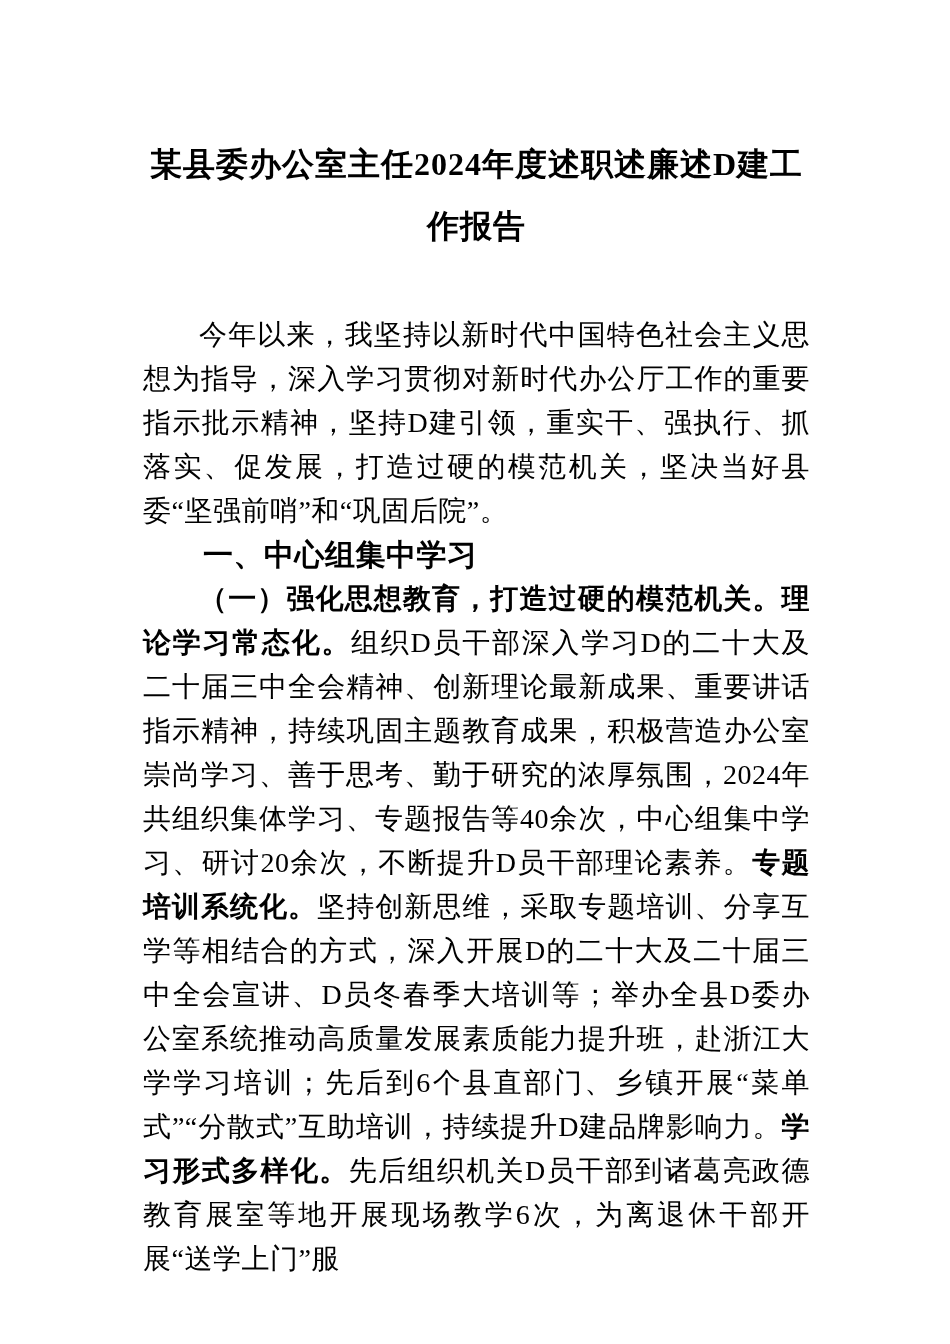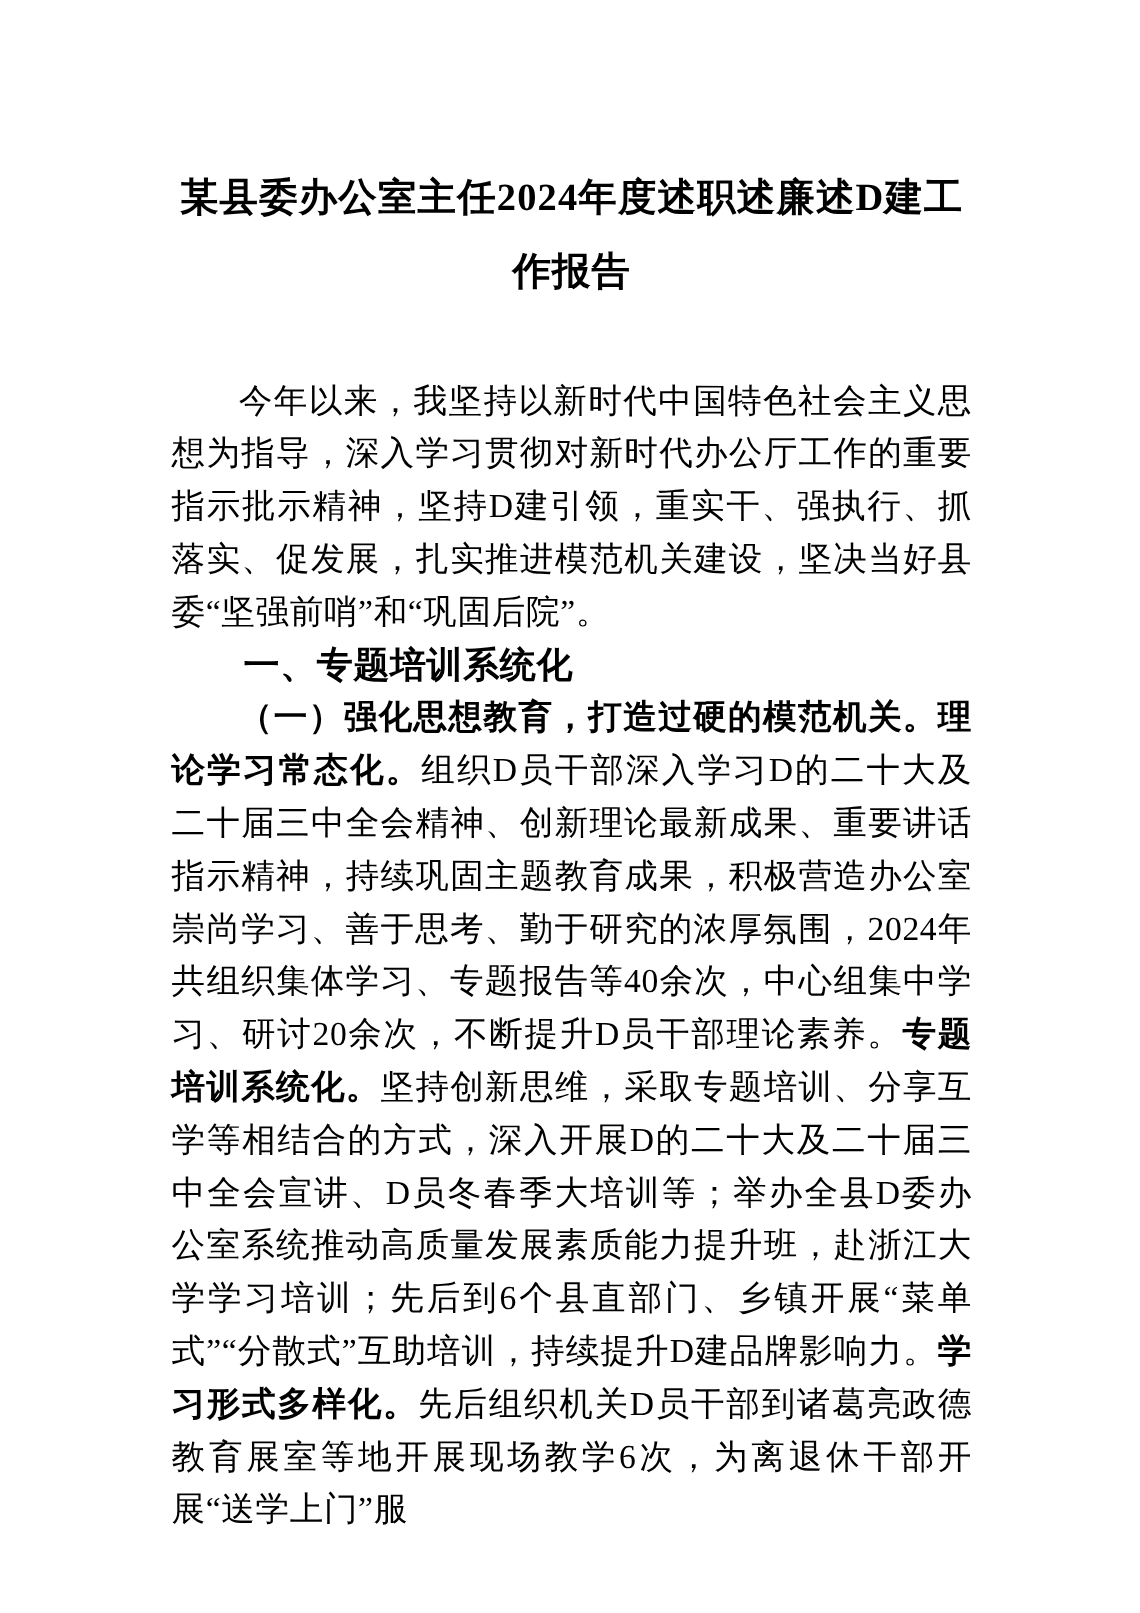--- a/index.html
+++ b/index.html
@@ -56,18 +56,18 @@
   .kai-label {
     font-weight: 600;
   }
 </style>
 </head>
 <body>
 
 <div class="page">
   <h1 class="doc-title">某县委办公室主任2024年度述职述廉述D建工作报告</h1>
 
-  <p class="body-text">今年以来，我坚持以新时代中国特色社会主义思想为指导，深入学习贯彻对新时代办公厅工作的重要指示批示精神，坚持D建引领，重实干、强执行、抓落实、促发展，扎实推进模范机关建设，坚决当好县委“坚强前哨”和“巩固后院”。</p>
+  <p class="body-text">今年以来，我坚持以新时代中国特色社会主义思想为指导，深入学习贯彻对新时代办公厅工作的重要指示批示精神，坚持D建引领，重实干、强执行、抓落实、促发展，打造过硬的模范机关，坚决当好县委“坚强前哨”和“巩固后院”。</p>
 
-  <h2 class="section-heading">一、专题培训系统化</h2>
+  <h2 class="section-heading">一、中心组集中学习</h2>
 
   <p class="body-text"><span class="kai-lead">（一）强化思想教育，打造过硬的模范机关。</span><span class="kai-label">理论学习常态化。</span><span>组织D员干部深入学习D的二十大及二十届三中全会精神、创新理论最新成果、重要讲话指示精神，持续巩固主题教育成果，积极营造办公室崇尚学习、善于思考、勤于研究的浓厚氛围，2024年共组织集体学习、专题报告等40余次，中心组集中学习、研讨20余次，不断提升D员干部理论素养。</span><span class="kai-label">专题培训系统化。</span><span>坚持创新思维，采取专题培训、分享互学等相结合的方式，深入开展D的二十大及二十届三中全会宣讲、D员冬春季大培训等；举办全县D委办公室系统推动高质量发展素质能力提升班，赴浙江大学学习培训；先后到6个县直部门、乡镇开展“菜单式”“分散式”互助培训，持续提升D建品牌影响力。</span><span class="kai-label">学习形式多样化。</span><span>先后组织机关D员干部到诸葛亮政德教育展室等地开展现场教学6次，为离退休干部开展“送学上门”服</span></p>
 </div>
 
 </body></html>

